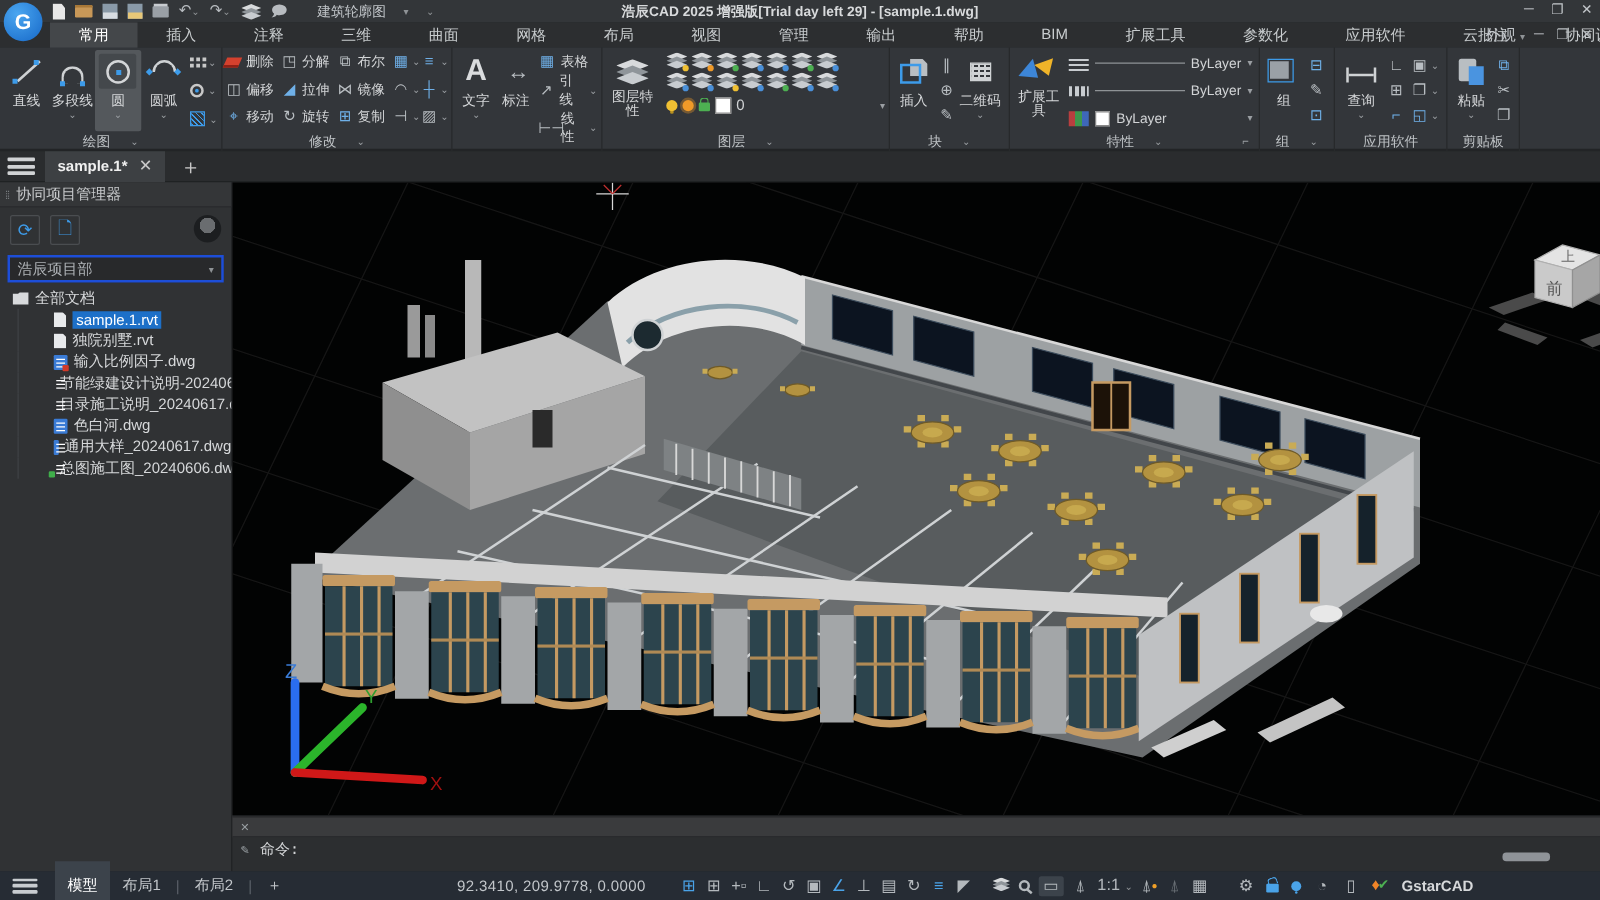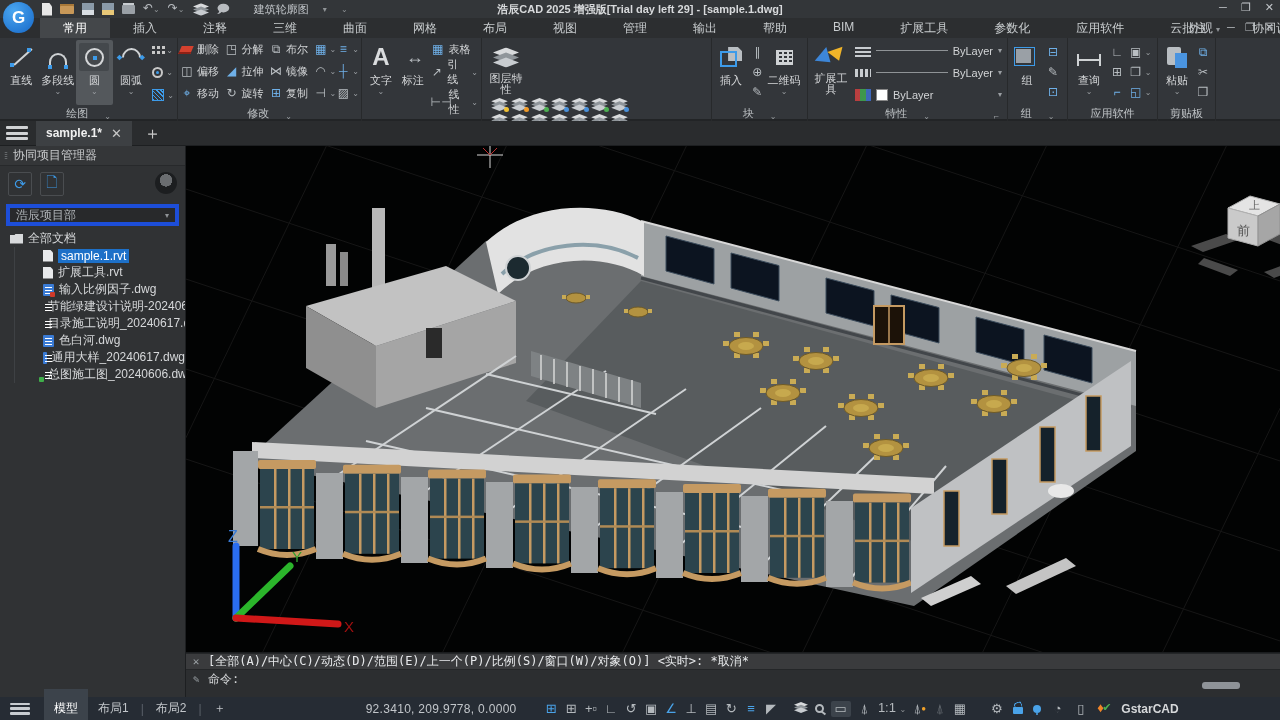--- a/index.html
+++ b/index.html
@@ -27,21 +27,21 @@
   #menubar{left:0;top:18px;width:1280px;height:20px;background:#2c2e30;display:flex;align-items:center;font-size:12px}
   #menubar .tabs{display:flex;margin-left:40px}
   .mtab{padding:2px 23px;color:#c8ccce;cursor:default;white-space:nowrap}
   .mtab.active{background:#44474a;color:#fff}
   #menu-right{position:absolute;right:60px;top:20px;color:#c2c6ca;font-size:12px}
   .winbtns2{position:absolute;right:6px;top:21px;display:flex;gap:10px;color:#b8bcc0;font-size:11px}
   
   #ribbon{left:0;top:38px;width:1280px;height:83px;background:#33363a;display:flex;border-bottom:2px solid #222426}
   .panel{height:83px;border-right:1px solid #27292b;display:flex;flex-direction:column}
   .pbody{flex:1;display:flex;padding:2px 3px 0 3px}
-  .plabel{height:16px;display:flex;align-items:flex-end;justify-content:center;gap:16px;
+  .plabel{height:16px;display:flex;align-items:center;justify-content:center;gap:16px;
     font-size:11px;color:#bfc3c6}
   .caret{font-size:8px;color:#9a9ea2}
   .bigbtn{width:40px;display:flex;flex-direction:column;align-items:center;padding-top:3px;position:relative}
   .bigbtn .blabel{font-size:11px;color:#d6d8da;margin-top:2px;white-space:nowrap}
   .bigbtn .bcaret{font-size:8px;color:#9a9ea2;line-height:7px}
   .bigbtn.pressed{background:#54585c;border-radius:2px}
   .bigbtn.pressed .iwrap{background:#44484c;border-radius:2px}
   .iwrap{width:30px;height:28px;display:flex;align-items:center;justify-content:center}
   
   .i{position:relative;display:block}
@@ -121,21 +121,21 @@
   .dtab .x{color:#c8c8c8;font-weight:normal;font-size:13px}
   .plus{color:#c8c8c8;font-size:17px;margin-left:12px}
   
   #sidebar{left:0;top:146px;width:186px;height:551px;background:#303234;border-right:1px solid #1d1f21;font-size:12px}
   .sbheader{height:20px;display:flex;align-items:center;gap:6px;padding-left:4px;color:#c8cacc;background:#343638;border-bottom:1px solid #27292b}
   .grip{color:#7a7e82;font-size:9px;letter-spacing:-1px}
   .sbtools{height:36px;display:flex;align-items:center;gap:8px;padding:0 8px;position:relative}
   .toolbtn{width:24px;height:24px;border:1px solid #4a4d50;border-radius:2px;display:flex;align-items:center;justify-content:center;color:#3d9be9;font-size:14px}
   .avatar{position:absolute;right:8px;top:6px;width:22px;height:22px;border-radius:50%;
     background:radial-gradient(circle at 50% 38%,#6a6d70 0 35%,#1c1e20 36%)}
-  .projdd{height:22px;margin:2px 6px;background:#28292b;border:4px solid #1d4ed8;display:flex;align-items:center;justify-content:space-between;padding:0 6px;color:#aeb2b6}
+  .projdd{height:22px;margin:2px 6px;background:#28292b;border:2px solid #1d4ed8;display:flex;align-items:center;justify-content:space-between;padding:0 6px;color:#aeb2b6}
   .tree{margin-top:4px}
   .trow{height:17px;display:flex;align-items:center;gap:5px;padding-left:10px;color:#d6d8da;white-space:nowrap;overflow:hidden}
   .trow.child{padding-left:28px;border-left:1px solid #3e4144;margin-left:14px}
   .sel{background:#1d70c8;color:#fff;padding:0 3px}
   .fi-folder{width:13px;height:10px;background:#d8dadc;clip-path:polygon(0 15%,35% 15%,45% 0,100% 0,100% 100%,0 100%)}
   .fi-page{width:10px;height:12px;background:#e8eaec;clip-path:polygon(0 0,70% 0,100% 25%,100% 100%,0 100%)}
   .fi-dwg{width:11px;height:12px;background:#3a7bd5;position:relative;border-radius:1px}
   .fi-dwg::before{content:"";position:absolute;left:2px;top:3px;width:7px;height:1.5px;background:#fff;box-shadow:0 3px 0 #fff,0 6px 0 #fff}
   .fm{position:absolute;right:-1px;bottom:-1px;width:5px;height:5px;border-radius:1px}
   
@@ -404,21 +404,21 @@
           </div>
       </div>
     </div>
     <div class="plabel">
         <span>注释</span>
         <span class="caret">⌄</span>
       </div>
   </div>
 
   <div class="panel" style="width:230px">
-    <div class="pbody" style="flex-direction:column">
+    <div class="pbody" style="flex-direction:row">
       <div class="bigbtn" style="width:42px">
         <div class="iwrap">
             <svg width="26" height="21" viewBox="0 0 18 14">
               <use href="#lyr"></use>
             </svg>
           </div>
         <div class="blabel" style="white-space:normal;text-align:center;line-height:11px">图层特性</div>
       </div>
       <div style="flex:1;display:flex;flex-direction:column">
         <div class="lyrgrid">
@@ -662,21 +662,21 @@
     <div class="trow">
       <span class="fi-folder"></span>
       <span>全部文档</span>
     </div>
     <div class="trow child">
       <span class="fi-page"></span>
       <span class="sel">sample.1.rvt</span>
     </div>
     <div class="trow child">
       <span class="fi-page"></span>
-      <span>扩展工具.rvt</span>
+      <span>独院别墅.rvt</span>
     </div>
     <div class="trow child">
       <span class="fi-dwg">
           <span class="fm" style="background:#d03a2a"></span>
         </span>
       <span>输入比例因子.dwg</span>
     </div>
     <div class="trow child">
       <span class="fi-dwg"></span>
       <span>节能绿建设计说明-20240612.d</span>
@@ -1012,21 +1012,20 @@
     <text x="42" y="396" font-size="16" fill="#3a7bd5">Z</text>
     <text x="106" y="416" font-size="15" fill="#2f9e2f">Y</text>
     <text x="158" y="486" font-size="15" fill="#a01010">X</text>
   </g>
 </svg>
 </div>
 
 <div id="cmd" class="abs">
   <div class="cmdrow2">
     <span class="cico">✕</span>
-    <span>[全部(A)/中心(C)/动态(D)/范围(E)/上一个(P)/比例(S)/窗口(W)/对象(O)] &lt;实时&gt;: *取消*</span>
   </div>
   <div class="cmdrow3">
     <span class="cico">✎</span>
     <span>命令:</span>
   </div>
   <div id="cmdscroll"></div>
 </div>
 
 <div id="statusbar" class="abs">
   <div class="sb-hamb">

